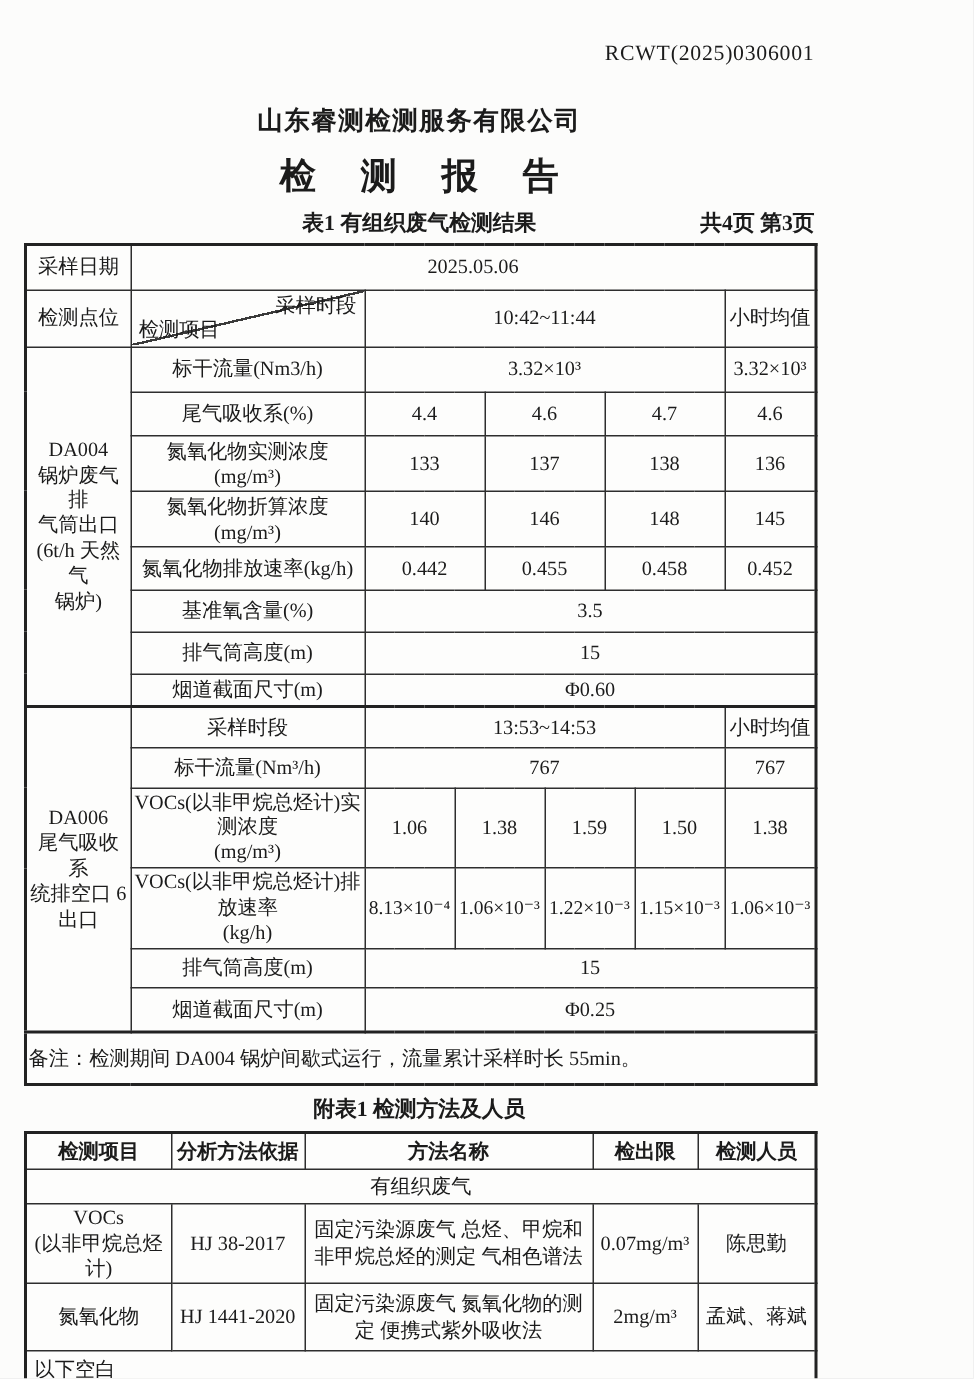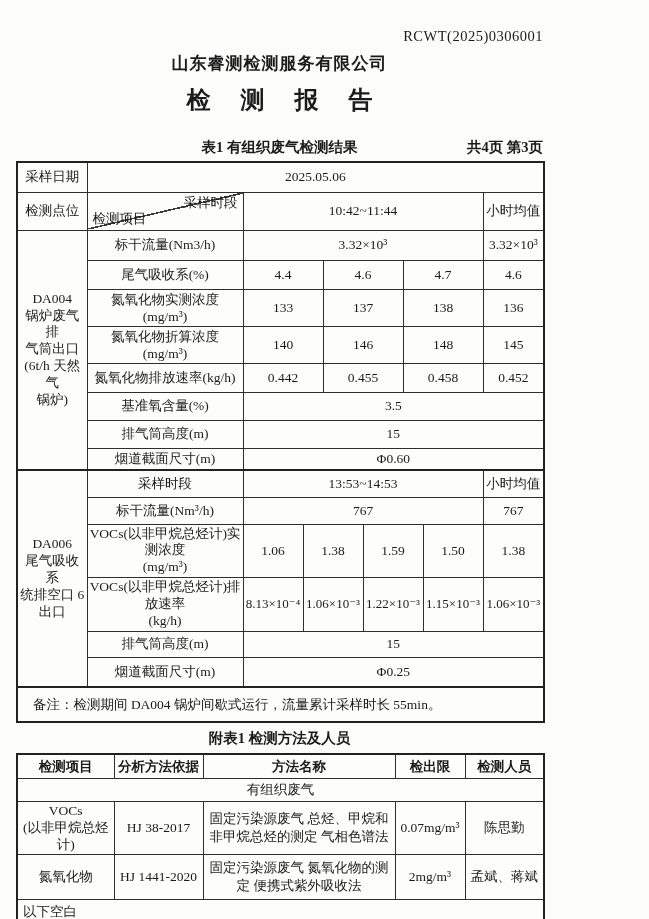--- a/index.html
+++ b/index.html
@@ -6,32 +6,32 @@
   .page{
     position:relative;
     width:649px;height:919px;
     background:#fcfcfb;
     font-family:"Liberation Serif","DejaVu Serif",serif;
     color:#1b1b1b;
     overflow:hidden;
   }
   .content{width:527px;margin-left:16px;}
   .report-no{padding-top:28px;text-align:right;font-size:14.5px;letter-spacing:.5px;}
-  .company{margin-top:7px;text-align:center;font-size:17px;font-weight:bold;letter-spacing:1px;}
+  .company{margin-top:24px;text-align:center;font-size:17px;font-weight:bold;letter-spacing:1px;}
   .title{margin-top:9px;text-align:center;font-size:24px;font-weight:bold;letter-spacing:12px;text-indent:12px;}
-  .caption-row{position:relative;margin-top:22px;margin-bottom:3px;height:20px;font-size:14.5px;font-weight:bold;}
+  .caption-row{position:relative;margin-top:6px;margin-bottom:3px;height:20px;font-size:14.5px;font-weight:bold;}
   .t1-caption{display:block;text-align:center;}
   .page-info{position:absolute;right:0;top:0;}
   table{border-collapse:collapse;table-layout:fixed;width:527px;background:#fdfdfc;}
   td{border:1px solid #2e2e2e;text-align:center;vertical-align:middle;
      font-size:13.5px;padding:1px 2px;overflow:hidden;}
   .t1{border:2px solid #222;}
   .t2{border:2px solid #222;}
   .ml{white-space:pre-line;line-height:1.25;}
-  .left{text-align:left;padding-left:15px;}
+  .left{text-align:left;padding-left:1px;}
   .topleft{text-align:left;vertical-align:top;padding:3px 0 0 5px;}
   .sec-top td{border-top:2px solid #222;}
   .note-row td{border-top:2px solid #222;}
   
   .diag{padding:0;position:relative;}
   .diag-inner{
     position:relative;width:100%;height:100%;min-height:36px;
     background:linear-gradient(to bottom right,
       transparent calc(50% - 0.8px), #3a3a3a calc(50% - 0.8px),
       #3a3a3a calc(50% + 0.8px), transparent calc(50% + 0.8px));

